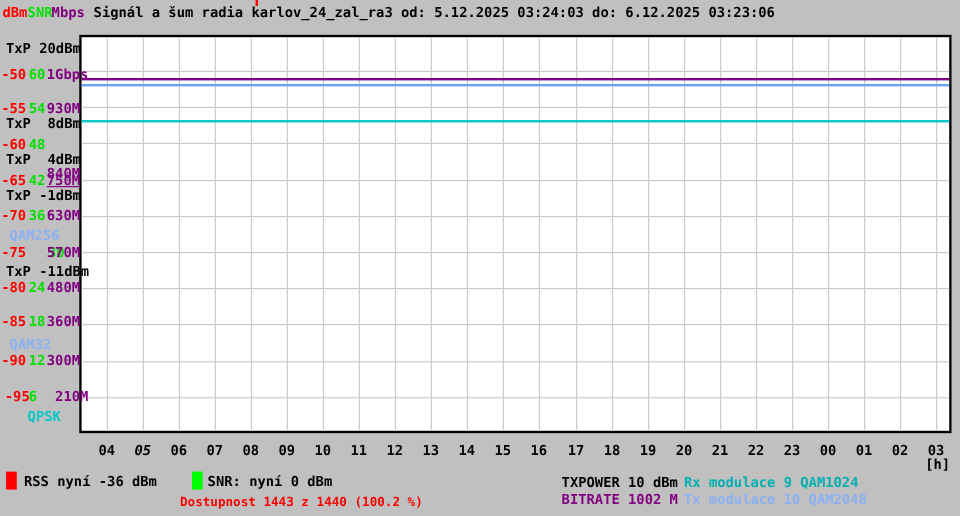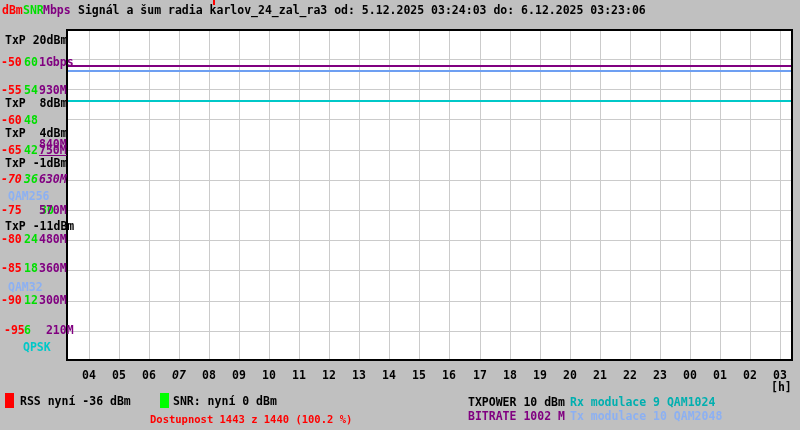--- a/index.html
+++ b/index.html
@@ -80,37 +80,37 @@
 
 <div id="left-axis">
     <div class="axisrow abs" style="top: 34px;"><span style="left: 5px;">TxP 20dBm</span></div>
     <div class="axisrow abs" style="top: 56px;"><span style="left: 1px; color: rgb(255, 0, 0);">-50</span><span style="left: 24px; color: rgb(0, 223, 0);">60</span><span style="left: 39px; color: rgb(128, 0, 128);">1Gbps</span></div>
     <div class="axisrow abs" style="top: 84px;"><span style="left: 1px; color: rgb(255, 0, 0);">-55</span><span style="left: 24px; color: rgb(0, 223, 0);">54</span><span style="left: 39px; color: rgb(128, 0, 128);">930M</span></div>
     <div class="axisrow abs" style="top: 97px;"><span style="left: 5px;">TxP  8dBm</span></div>
     <div class="axisrow abs" style="top: 114px; padding-left: 44px;"><span style="left: 1px; color: rgb(255, 0, 0);">-60</span><span style="left: 24px; color: rgb(0, 223, 0);">48</span><span style="left: 39px; color: rgb(128, 0, 128); margin-top: 24px;">840M</span></div>
     <div class="axisrow abs" style="top: 127px;"><span style="left: 5px;">TxP  4dBm</span></div>
     <div class="axisrow abs" style="top: 144px;"><span style="left: 1px; color: rgb(255, 0, 0);">-65</span><span style="left: 24px; color: rgb(0, 223, 0);">42</span><span style="left: 39px; color: rgb(128, 0, 128); text-decoration: underline;">750M</span></div>
     <div class="axisrow abs" style="top: 157px;"><span style="left: 5px;">TxP -1dBm</span></div>
-    <div class="axisrow abs" style="top: 173px; font-style: italic;"><span style="left: 1px; color: rgb(255, 0, 0);">-70</span><span style="left: 24px; color: rgb(0, 223, 0);">36</span><span style="left: 39px; color: rgb(128, 0, 128);">630M</span></div>
+    <div class="axisrow abs" style="top: 173px;"><span style="left: 1px; color: rgb(255, 0, 0);">-70</span><span style="left: 24px; color: rgb(0, 223, 0);">36</span><span style="left: 39px; color: rgb(128, 0, 128);">630M</span></div>
     <div class="axisrow abs" style="top: 190px;"><span style="left: 8px; color: rgb(140, 176, 242); text-align: center;">QAM256</span></div>
     <div class="axisrow abs" style="top: 204px;"><span style="left: 1px; color: rgb(255, 0, 0);">-75</span><span style="left: 40px; color: rgb(0, 223, 0); text-align: center;">30</span><span style="left: 39px; color: rgb(128, 0, 128);">570M</span></div>
     <div class="axisrow abs" style="top: 220px;"><span style="left: 5px;">TxP -11dBm</span></div>
     <div class="axisrow abs" style="top: 233px;"><span style="left: 1px; color: rgb(255, 0, 0);">-80</span><span style="left: 24px; color: rgb(0, 223, 0);">24</span><span style="left: 39px; color: rgb(128, 0, 128);">480M</span></div>
     <div class="axisrow abs" style="top: 262px;"><span style="left: 1px; color: rgb(255, 0, 0);">-85</span><span style="left: 24px; color: rgb(0, 223, 0);">18</span><span style="left: 39px; color: rgb(128, 0, 128);">360M</span></div>
     <div class="axisrow abs" style="top: 281px;"><span style="left: 8px; color: rgb(140, 176, 242);">QAM32</span></div>
     <div class="axisrow abs" style="top: 294px;"><span style="left: 1px; color: rgb(255, 0, 0);">-90</span><span style="left: 24px; color: rgb(0, 223, 0);">12</span><span style="left: 39px; color: rgb(128, 0, 128);">300M</span></div>
     <div class="axisrow abs" style="top: 324px;"><span style="left: 4px; color: rgb(255, 0, 0);">-95</span><span style="left: 24px; color: rgb(0, 223, 0);">6</span><span style="left: 39px; color: rgb(128, 0, 128); text-align: center;"> 210M</span></div>
     <div class="axisrow abs" style="top: 341px;"><span style="left: 23px; color: rgb(0, 200, 200);">QPSK</span></div>
   </div>
 
 <div id="x-axis">
     <div class="xlab abs" style="left: 78px; top: 369px;">04</div>
-    <div class="xlab abs" style="left: 108px; top: 369px;">05</div>
+    <div class="xlab abs" style="left: 108px; top: 369px; font-style: italic;">05</div>
     <div class="xlab abs" style="left: 138px; top: 369px;">06</div>
-    <div class="xlab abs" style="left: 168px; top: 369px; font-style: italic;">07</div>
+    <div class="xlab abs" style="left: 168px; top: 369px;">07</div>
     <div class="xlab abs" style="left: 198px; top: 369px;">08</div>
     <div class="xlab abs" style="left: 228px; top: 369px;">09</div>
     <div class="xlab abs" style="left: 258px; top: 369px;">10</div>
     <div class="xlab abs" style="left: 288px; top: 369px;">11</div>
     <div class="xlab abs" style="left: 318px; top: 369px;">12</div>
     <div class="xlab abs" style="left: 348px; top: 369px;">13</div>
     <div class="xlab abs" style="left: 378px; top: 369px;">14</div>
     <div class="xlab abs" style="left: 408px; top: 369px;">15</div>
     <div class="xlab abs" style="left: 438px; top: 369px;">16</div>
     <div class="xlab abs" style="left: 469px; top: 369px;">17</div>

